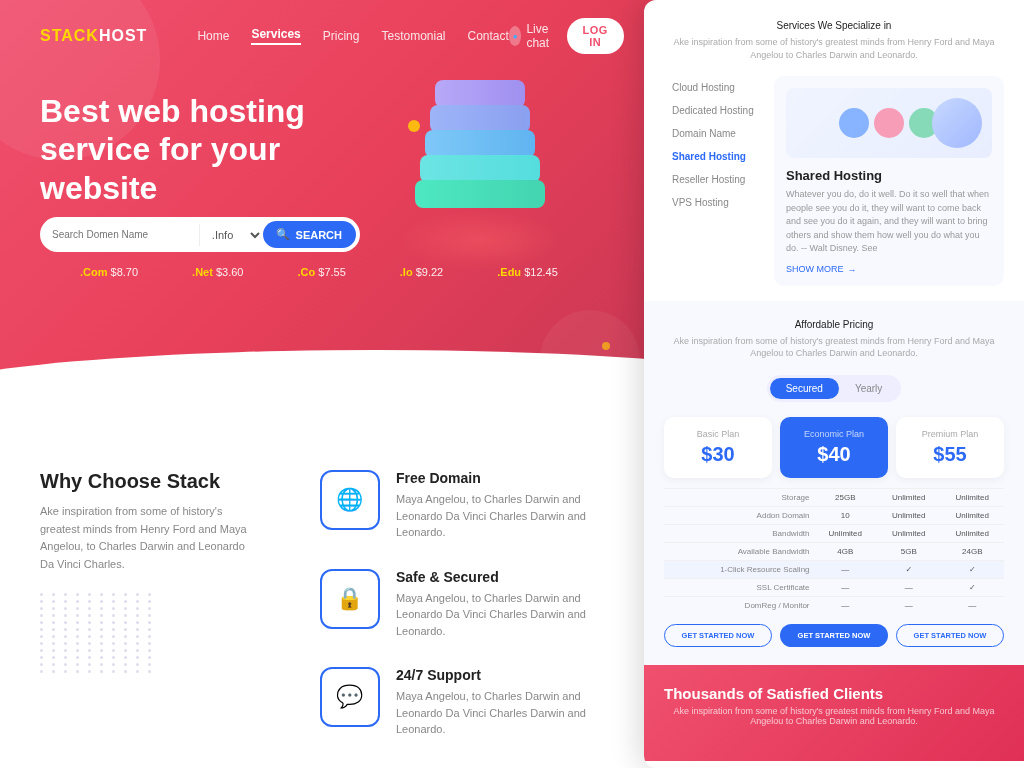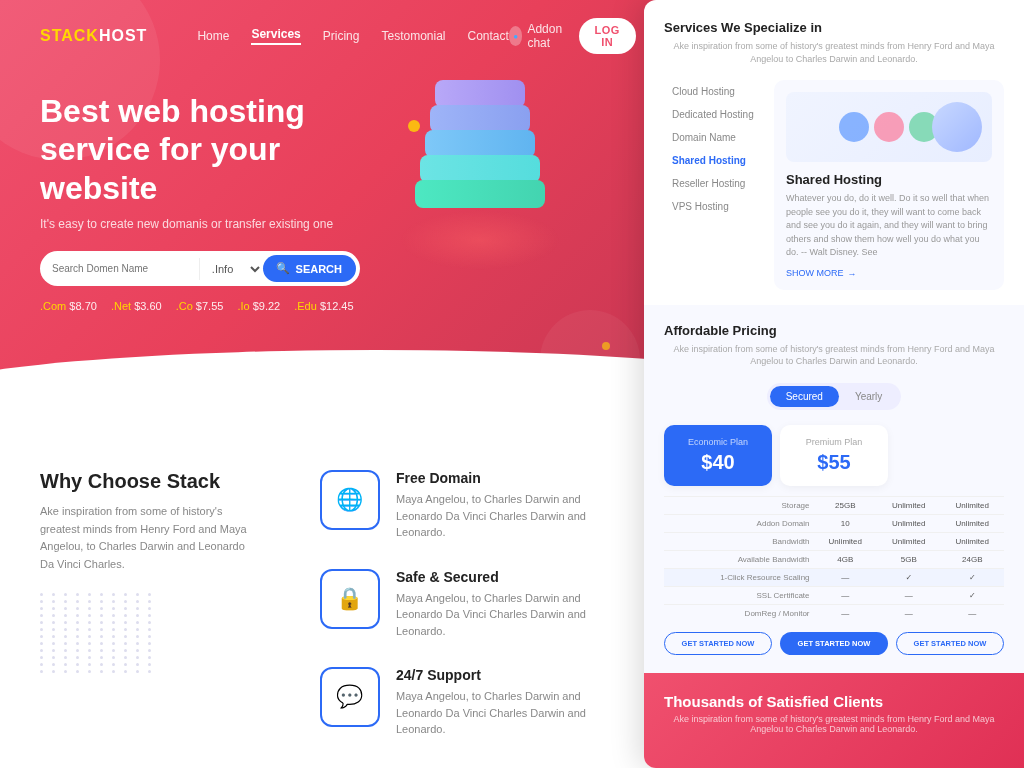--- a/index.html
+++ b/index.html
@@ -150,21 +150,21 @@
     }
     .tld-prices {
       display: flex;
       gap: 14px;
       flex-wrap: wrap;
     }
     .tld-item {
       color: #fff;
       font-size: 11px;
     }
-    .tld-item .tld { color: #ffd700; font-weight: 400; }
+    .tld-item .tld { color: #ffd700; font-weight: 700; margin-left: 40px; }
     .tld-item .price { color: rgba(255,255,255,0.9); }
 
     
     .server-illus {
       position: absolute;
       top: 80px; right: 60px;
       width: 200px; height: 220px;
       z-index: 5;
     }
     .server-stack {
@@ -262,24 +262,24 @@
       overflow-y: auto;
       border-radius: 12px 0 0 12px;
     }
     .right-panel::-webkit-scrollbar { width: 0; }
 
     
     .services-section {
       padding: 20px 20px 15px;
     }
     .section-title {
-      font-size: 13px;
-      font-weight: 700;
+      font-size: 10px;
+      font-weight: 400;
       color: #222;
-      text-align: left;
+      text-align: center;
       margin-bottom: 5px;
     }
     .section-sub {
       font-size: 9px;
       color: #aaa;
       text-align: center;
       margin-bottom: 15px;
       line-height: 1.4;
     }
 
@@ -524,28 +524,27 @@
       </div>
       <div class="nav-links">
         <a class="nav-link">Home</a>
         <a class="nav-link active">Services</a>
         <a class="nav-link">Pricing</a>
         <a class="nav-link">Testomonial</a>
         <a class="nav-link">Contact</a>
       </div>
       <div class="nav-live">
         <div class="live-dot"></div>
-        <span>Addon chat</span>
+        <span>Live chat</span>
       </div>
       <button class="btn-login">LOG IN</button>
     </nav>
 
     <div class="hero-content">
       <h1 class="hero-title">Best web hosting service for your website</h1>
-      <p class="hero-sub">It's easy to create new domanis or transfer existing one</p>
 
       <div class="search-bar">
         <input type="text" placeholder="Search Domen Name" style="">
         <select class="search-tld">
           <option>.Info</option>
           <option>.Com</option>
           <option>.Net</option>
         </select>
         <button class="btn-search">
           <span>🔍</span>
@@ -774,20 +773,24 @@
     <h2 class="section-title">Affordable Pricing</h2>
     <p class="section-sub">Ake inspiration from some of history's greatest minds from Henry Ford and
 Maya Angelou to Charles Darwin and Leonardo.</p>
 
     <div class="pricing-tabs">
       <div class="pricing-tab active">Secured</div>
       <div class="pricing-tab">Yearly</div>
     </div>
 
     <div class="pricing-plans">
+      <div class="plan-card">
+        <div class="plan-name">Basic Plan</div>
+        <div class="plan-price">$30</div>
+      </div>
       <div class="plan-card featured">
         <div class="plan-name">Economic Plan</div>
         <div class="plan-price">$40</div>
       </div>
       <div class="plan-card">
         <div class="plan-name">Premium Plan</div>
         <div class="plan-price">$55</div>
       </div>
     </div>
 

